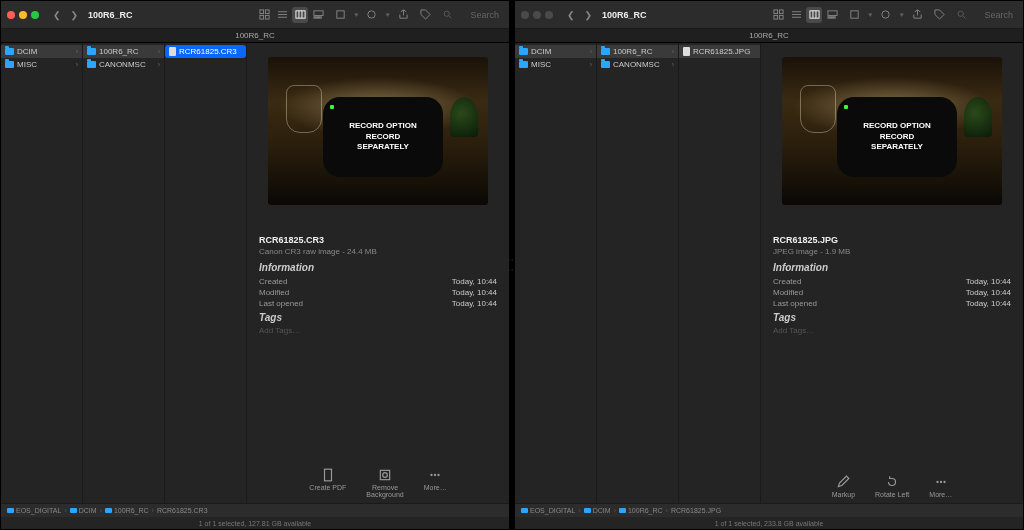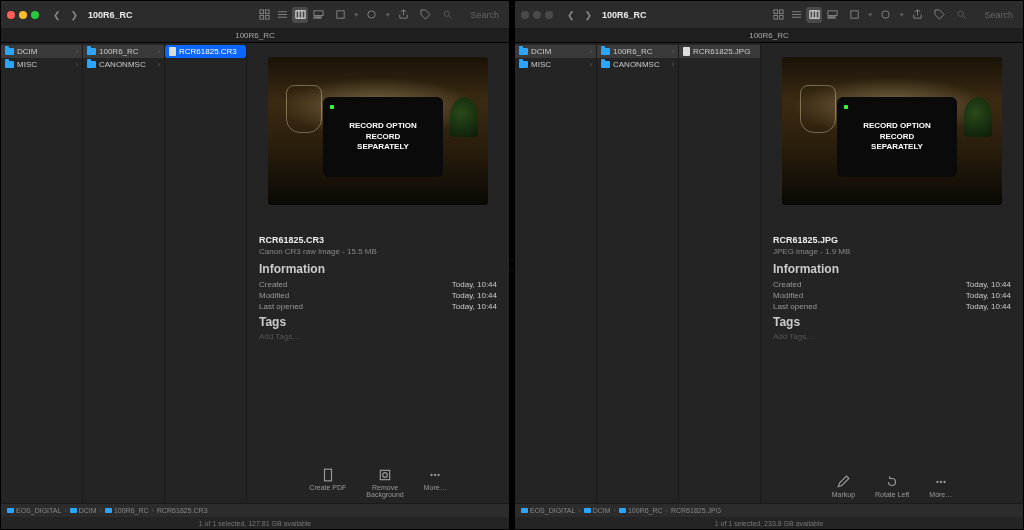--- a/index.html
+++ b/index.html
@@ -47,29 +47,29 @@
   .col { width: 82px; border-right:1px solid #1a1a1a; padding:2px 0;}
   .col-item { display:flex; align-items:center; gap:3px; padding:2px 4px; font-size:8px; color:#ccc; cursor:pointer;}
   .col-item.sel { background:#3a3a3a; }
   .col-item.hl { background:#0a66ff; color:#fff; border-radius:3px;}
   .folder-icon { width:9px; height:7px; background:#2aa6ff; border-radius:1px; flex-shrink:0; position:relative;}
   .folder-icon::before { content:""; position:absolute; top:-2px; left:0; width:4px; height:2px; background:#2aa6ff; border-radius:1px 1px 0 0;}
   .file-icon { width:7px; height:9px; background:#ddd; border-radius:1px; flex-shrink:0;}
   .chev { margin-left:auto; color:#666; font-size:7px;}
   .preview { flex:1; display:flex; flex-direction:column; padding: 8px 12px 0 12px; overflow:hidden;}
   .thumb { width:220px; height:148px; background:#111; margin:6px auto 30px auto; border-radius:3px; position:relative; overflow:hidden; background:linear-gradient(180deg,#1a1208 0%,#3a2a12 30%,#2a1e0c 60%,#0a0805 100%);}
-  .thumb-inner { position:absolute; left:55px; top:40px; width:120px; height:80px; background:#0a0a0a; border-radius:6px; display:flex; flex-direction:column; align-items:center; justify-content:center; color:#fff; font-size:8px; font-weight:700; text-align:center; line-height:1.3;}
+  .thumb-inner { position:absolute; left:55px; top:40px; width:120px; height:80px; background:#0a0a0a; border-radius:17px; display:flex; flex-direction:column; align-items:center; justify-content:center; color:#fff; font-size:8px; font-weight:700; text-align:center; line-height:1.3;}
   .thumb-glow { position:absolute; left:10px; top:20px; width:200px; height:60px; background:radial-gradient(ellipse at center, rgba(255,230,170,0.35) 0%, rgba(0,0,0,0) 70%);}
   .lamp { position:absolute; left:18px; top:28px; width:36px; height:48px; border:1px solid rgba(255,240,200,0.35); border-radius:8px 8px 14px 14px; }
   .plant { position:absolute; right:10px; top:40px; width:28px; height:40px; background:radial-gradient(circle at 40% 40%, #2a4a1a, #0a1a08); border-radius:50% 50% 4px 4px;}
   .thumb-led { position:absolute; left:62px; top:48px; width:4px; height:4px; background:#3f3; border-radius:1px;}
   .meta { color:#ddd; font-size:9px;}
   .fname { font-weight:600; color:#eee; margin-bottom:2px;}
   .fsub { color:#888; font-size:8px; margin-bottom:6px;}
-  .section { font-weight:600; color:#ccc; font-size:12px; margin:3px 0;}
+  .section { font-weight:600; color:#ccc; font-size:10px; margin:3px 0;font-style:italic;}
   .row { display:flex; justify-content:space-between; font-size:8px; color:#999; padding:1px 0;}
   .row .v { color:#ccc;margin-left:48px;}
   .addtags { color:#555; font-size:8px; margin-top:2px;}
   .actions { margin-top:auto; display:flex; justify-content:center; gap:20px; padding:8px 0 4px 0;}
   .action { display:flex; flex-direction:column; align-items:center; gap:2px; font-size:7px; color:#999; cursor:pointer; text-align:center; line-height:1.1;}
   .action svg { width:14px; height:14px; }
   .pathbar { height:14px; background:#2c2c2c; border-top:1px solid #1a1a1a; display:flex; align-items:center; padding:0 6px; font-size:7px; color:#888; gap:3px;}
   .pathbar .sep { color:#555;}
   .pathbar .pi { display:flex; align-items:center; gap:2px;}
   .pf { width:7px; height:5px; background:#2aa6ff; border-radius:1px;}
@@ -193,21 +193,21 @@
         <div class="plant"></div>
         <div class="thumb-inner">
           <div>RECORD OPTION</div>
           <div>RECORD</div>
           <div>SEPARATELY</div>
         </div>
         <div class="thumb-led"></div>
       </div>
       <div class="meta">
         <div class="fname">RCR61825.CR3</div>
-        <div class="fsub">Canon CR3 raw image - 15.5 MB</div>
+        <div class="fsub">Canon CR3 raw image - 24.4 MB</div>
         <div class="section">Information</div>
         <div class="row">
             <span>Created</span>
             <span class="v">Today, 10:44</span>
           </div>
         <div class="row">
             <span>Modified</span>
             <span class="v">Today, 10:44</span>
           </div>
         <div class="row">

